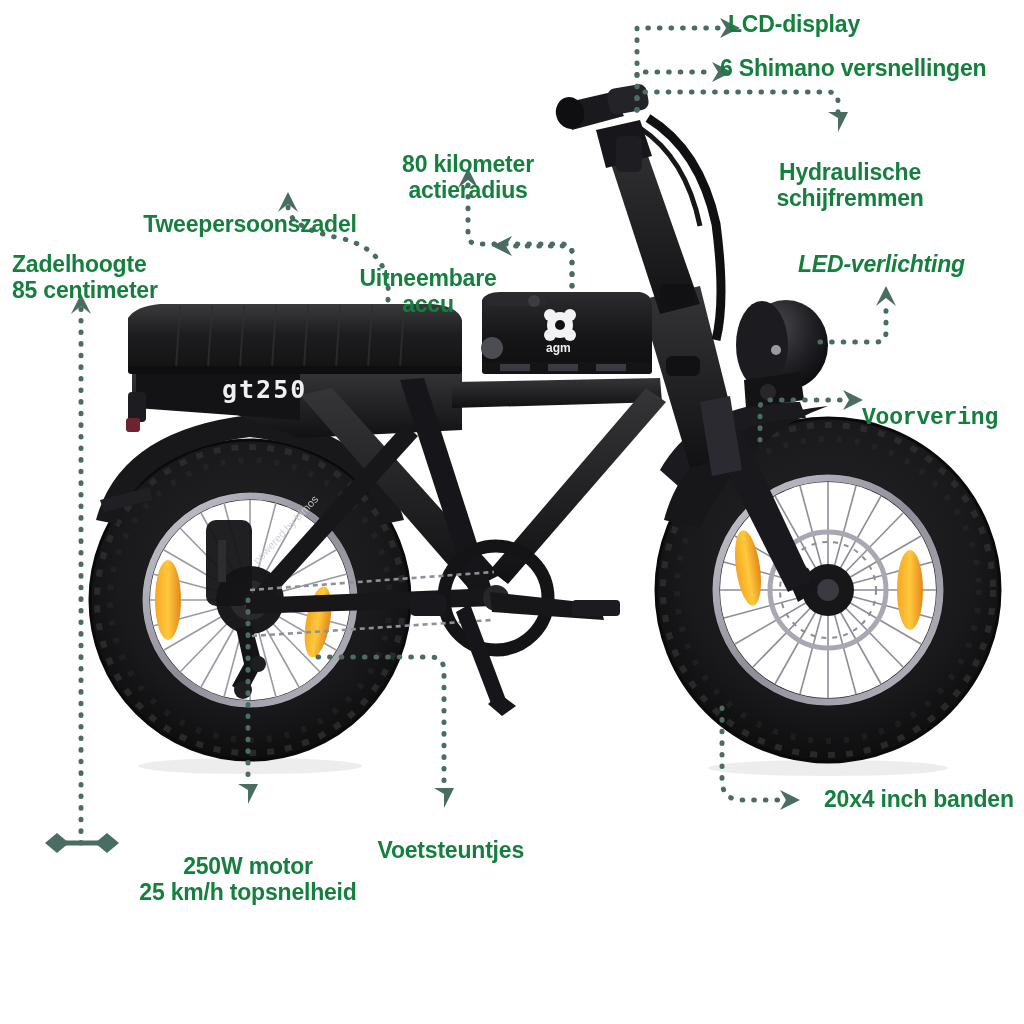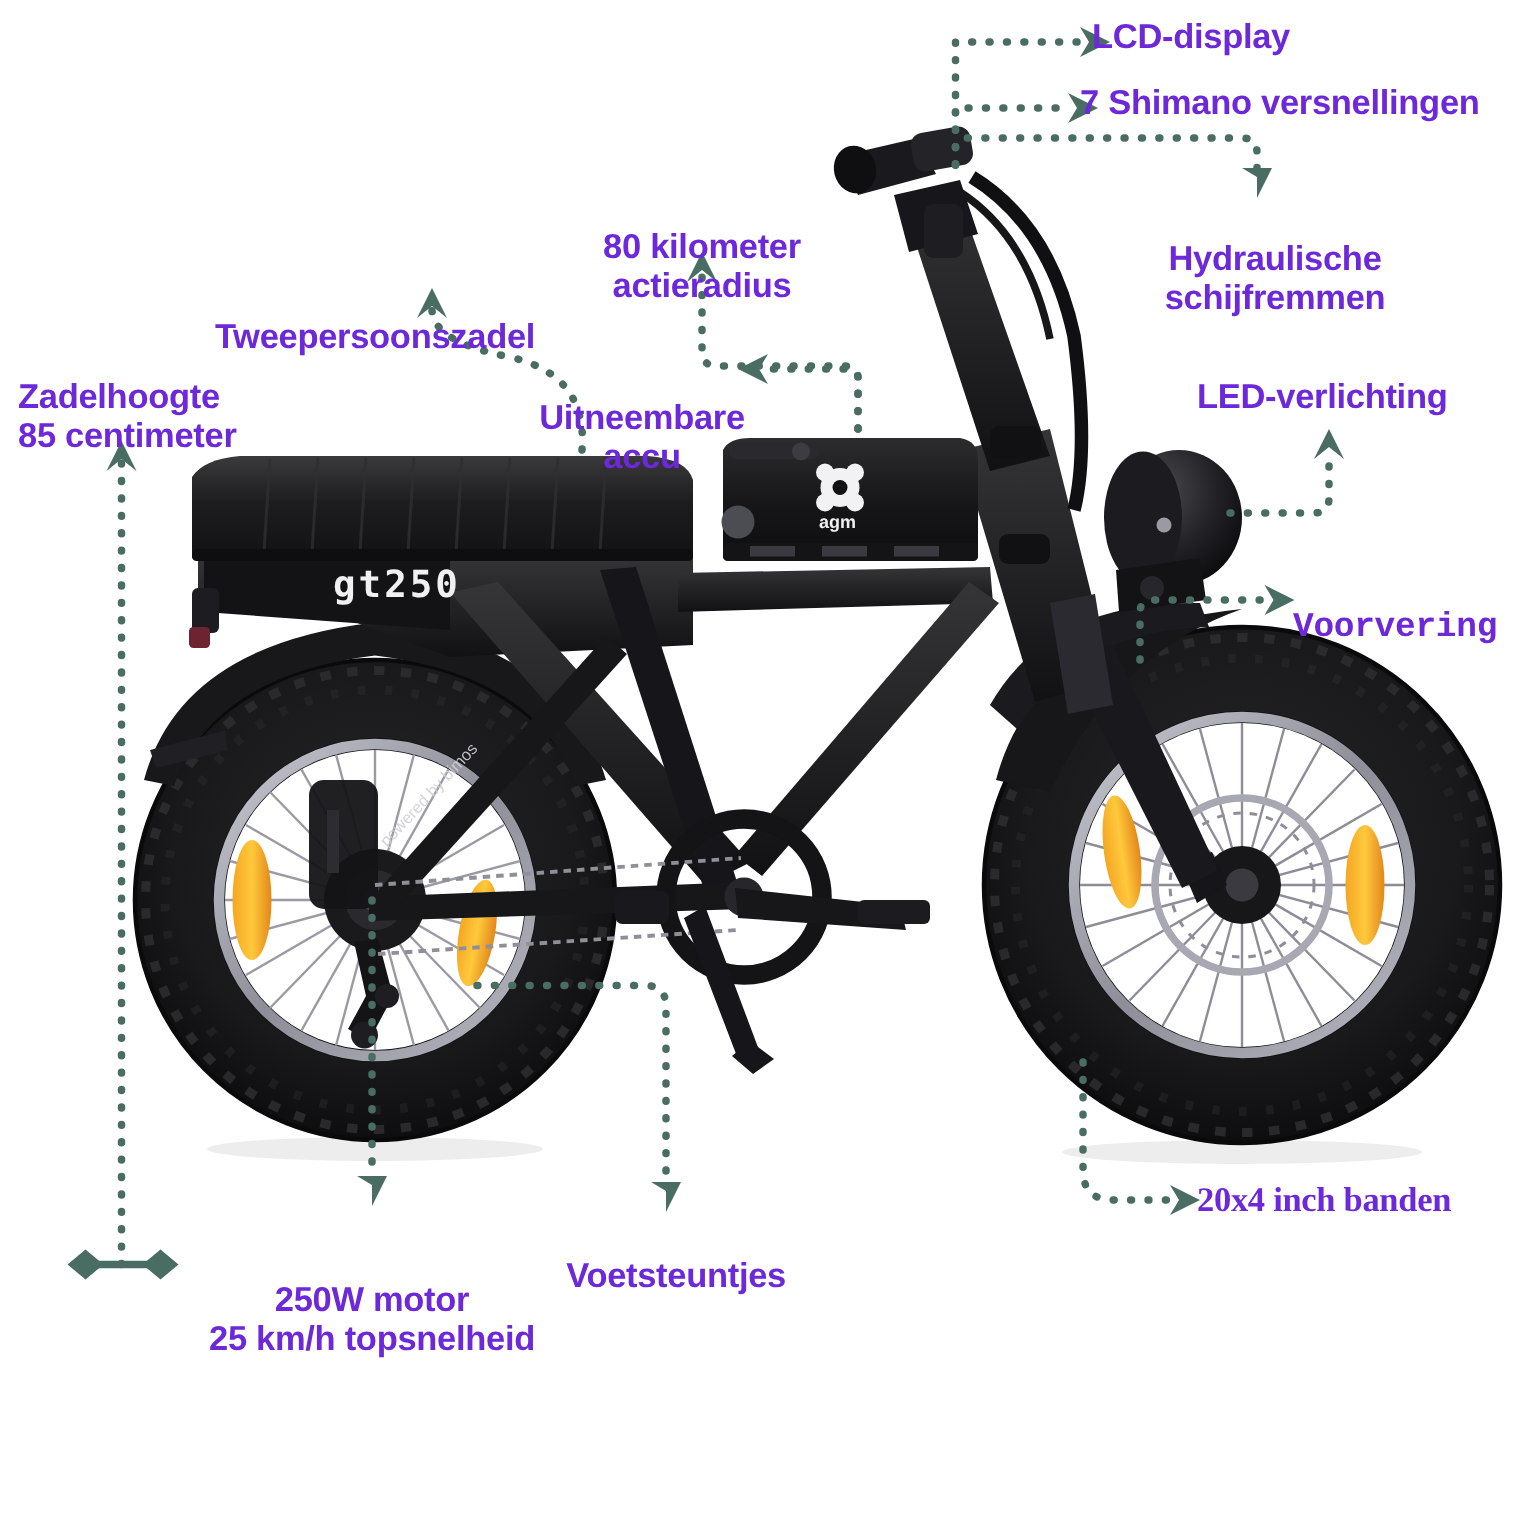--- a/index.html
+++ b/index.html
@@ -1,21 +1,21 @@
 <!DOCTYPE html>
 <html><head>
 <meta charset="utf-8">
 <style>
   html,body{margin:0;padding:0;background:#ffffff;}
   body{width:1024px;height:1024px;overflow:hidden;
        font-family:"Liberation Sans", sans-serif;}
   #stage{position:relative;width:1024px;height:1024px;background:#fff;overflow:hidden;}
 
   
-  .label{position:absolute;color:#6d28d9;font-weight:bold;font-size:23px;
+  .label{position:absolute;color:#15803d;font-weight:bold;font-size:23px;
          line-height:1.12;letter-spacing:-0.2px;white-space:pre-line;}
   .label.c{text-align:center;margin-top:40px;}
   .label.l{text-align:left;}
 
   
   #wires{position:absolute;left:0;top:0;width:1024px;height:1024px;pointer-events:none;}
   .wire{fill:none;stroke:#4a6d63;stroke-width:5;stroke-linecap:round;
         stroke-dasharray:0.6 11;}
   .solid{fill:none;stroke:#4a6d63;stroke-width:5;stroke-linecap:butt;}
   .ahead{fill:#4a6d63;}
@@ -316,40 +316,40 @@
 
     <path class="wire" d="M318 657 L430 657 Q444 657 444 671 L444 786"></path>
     <polygon class="ahead" points="434,788 454,788 444,808 444,794"></polygon>
 
     <path class="wire" d="M248 600 L248 782"></path>
     <polygon class="ahead" points="238,784 258,784 248,804 248,790"></polygon>
   </svg>
 
   <div class="label l" style="left:728px; top:12px;">LCD-display</div>
 
-  <div class="label l" style="left:720px; top:56px;">7 Shimano versnellingen</div>
+  <div class="label l" style="left:720px; top:56px;">6 Shimano versnellingen</div>
 
   <div class="label c" style="left:750px; top:120px; width:200px;">Hydraulische
 schijfremmen</div>
 
   <div class="label c" style="left:368px; top:112px; width:200px;">80 kilometer
 actieradius</div>
 
   <div class="label c" style="left:348px; top:226px; width:160px;">Uitneembare
 accu</div>
 
   <div class="label c" style="left:130px; top:172px; width:240px;">Tweepersoonszadel</div>
 
   <div class="label l" style="left:12px; top:252px; width:240px;">Zadelhoogte
 85 centimeter</div>
 
-  <div class="label l" style="left:798px; top:252px;">LED-verlichting</div>
+  <div class="label l" style="left:798px; top:252px;font-style:italic;">LED-verlichting</div>
 
   <div class="label l" style="left:862px; top:406px;font-family:Liberation Mono, monospace;">Voorvering</div>
 
-  <div class="label l" style="left:798px; top:787px;font-family:Liberation Serif, serif;">20x4 inch banden</div>
+  <div class="label l" style="left:824px; top:787px;">20x4 inch banden</div>
 
   <div class="label c" style="left:364px; top:798px; width:160px;text-align:right;">Voetsteuntjes</div>
 
   <div class="label c" style="left:118px; top:814px; width:260px;">250W motor
 25 km/h topsnelheid</div>
 
 </div>
 
 </body></html>

